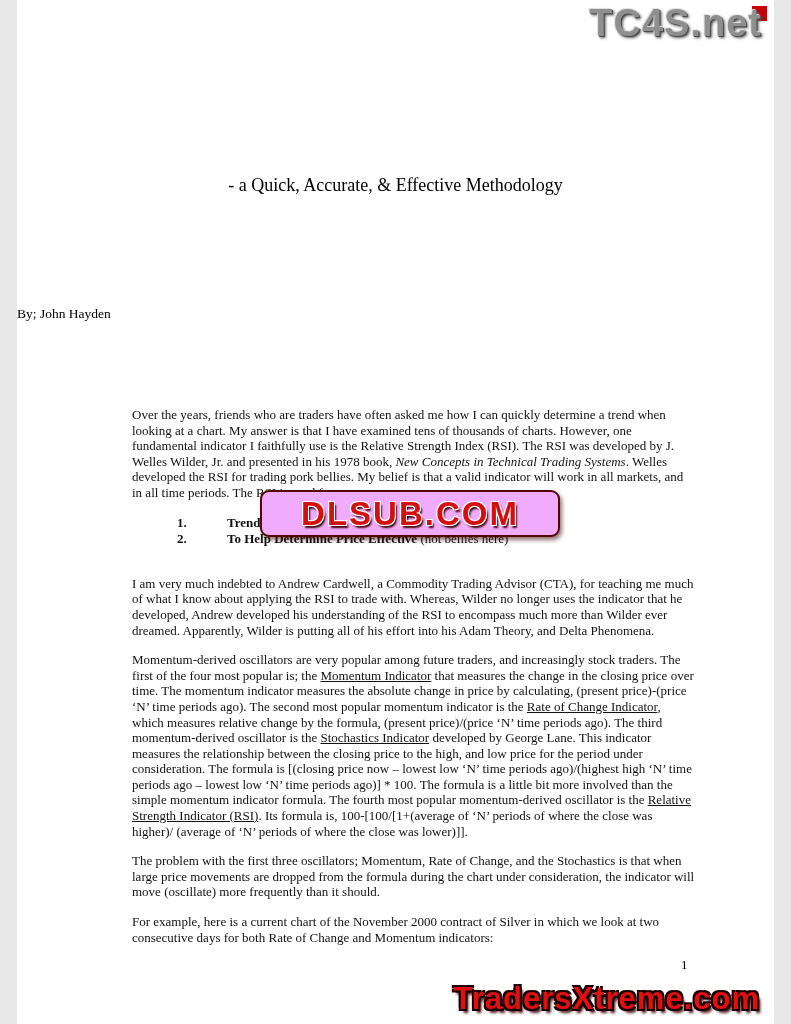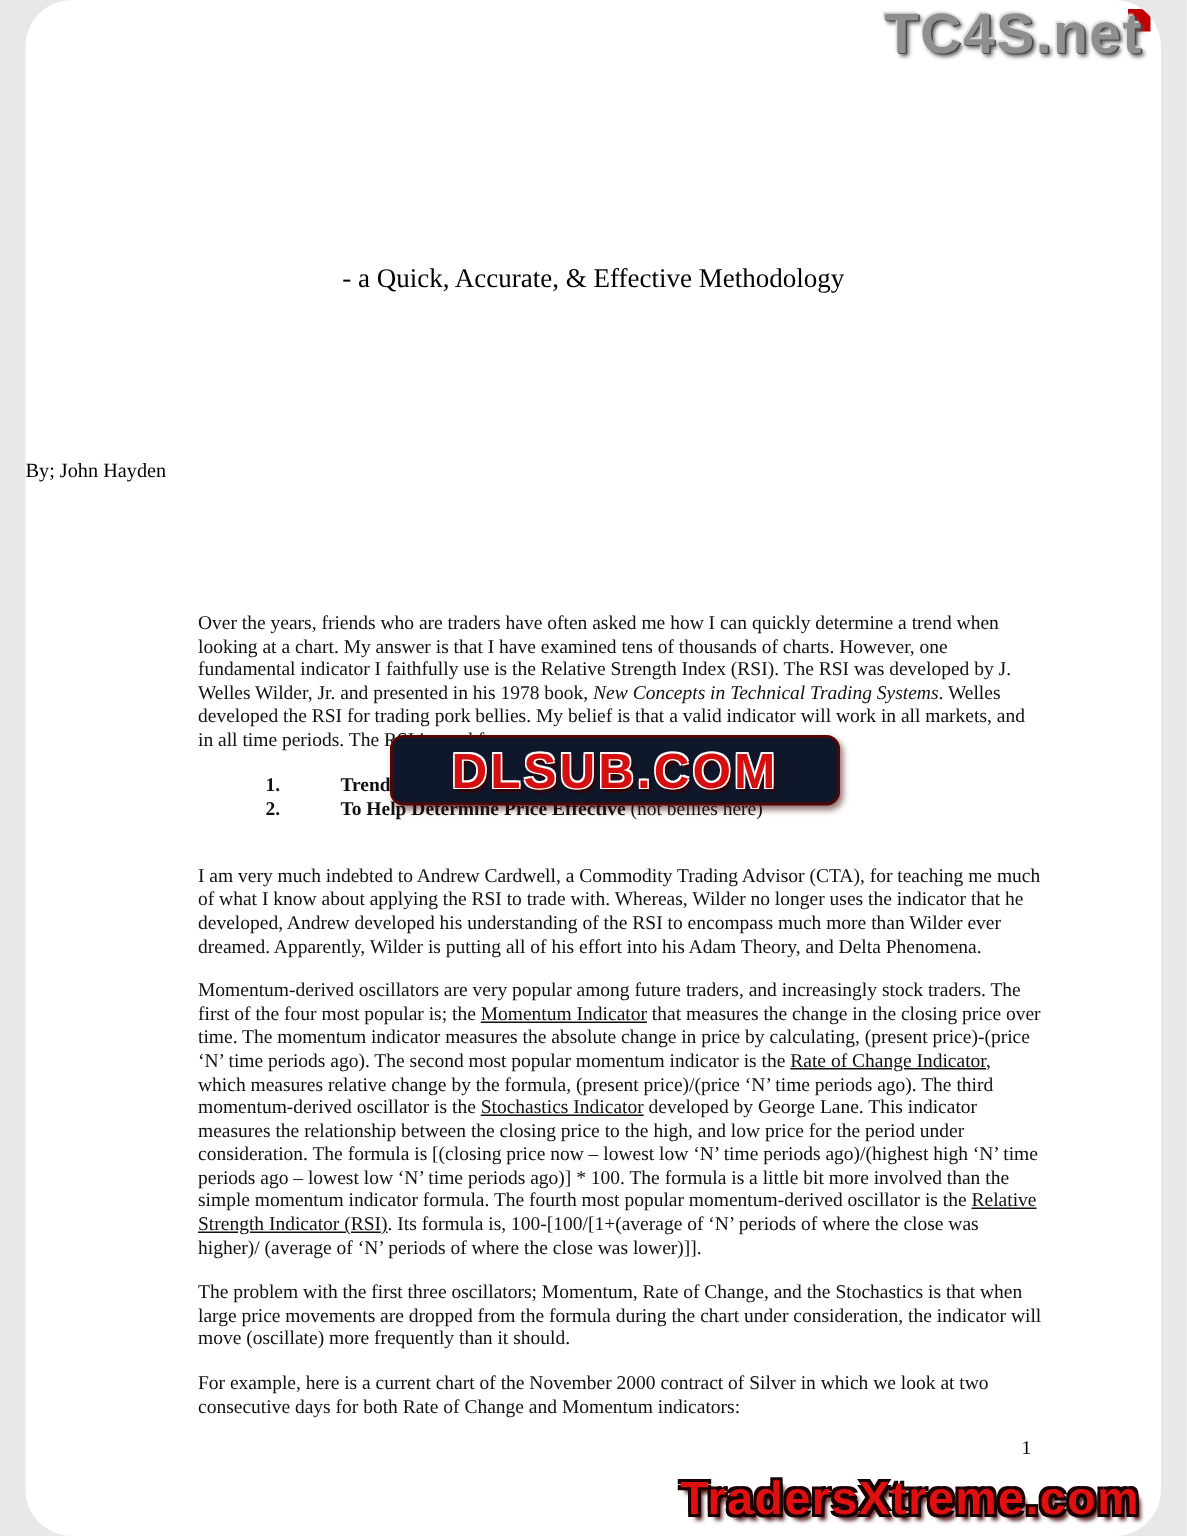--- a/index.html
+++ b/index.html
@@ -4,21 +4,20 @@
 <style>
   html,body{margin:0;padding:0;background:#e8e8e8;}
   .page{
     position:relative;
     width:757px;height:1024px;
     margin:0 auto;
     background:#ffffff;
     font-family:"Liberation Serif", serif;
     color:#111;
     overflow:hidden;
-    border-radius:31px;
   }
 
   
   .logo-tc4s{
     position:absolute;top:2px;right:12px;
     font-family:"Liberation Sans", sans-serif;
     font-weight:bold;font-size:38px;letter-spacing:1px;
     color:#8f8f8f;
     text-shadow:-1px -1px 1px #dcdcdc, 1px 1px 0 #4a4a4a, 2px 2px 3px #555;
     z-index:3;
@@ -49,21 +48,21 @@
   .rt-u{text-decoration:underline;}
   .rt-b{font-weight:bold;}
 
   .list{margin:7px 0 29px 0;}
   .list-item{display:flex;margin-bottom:1px;}
   .list-num{font-weight:bold;margin-left:45px;width:50px;flex:none;}
 
   
   .watermark{
     position:absolute;top:490px;left:243px;width:296px;height:43px;
-    background:#0f172a;
+    background:#f0abfc;
     border:2px solid #4f0707;border-radius:9px;
     display:flex;align-items:center;justify-content:center;
     box-shadow:2px 3px 4px rgba(60,0,0,.55);
     z-index:5;
   }
   .watermark .wm-text{
     font-family:"Liberation Sans", sans-serif;
     font-weight:bold;font-size:33px;letter-spacing:2px;
     color:#d50f0f;
     text-shadow:

